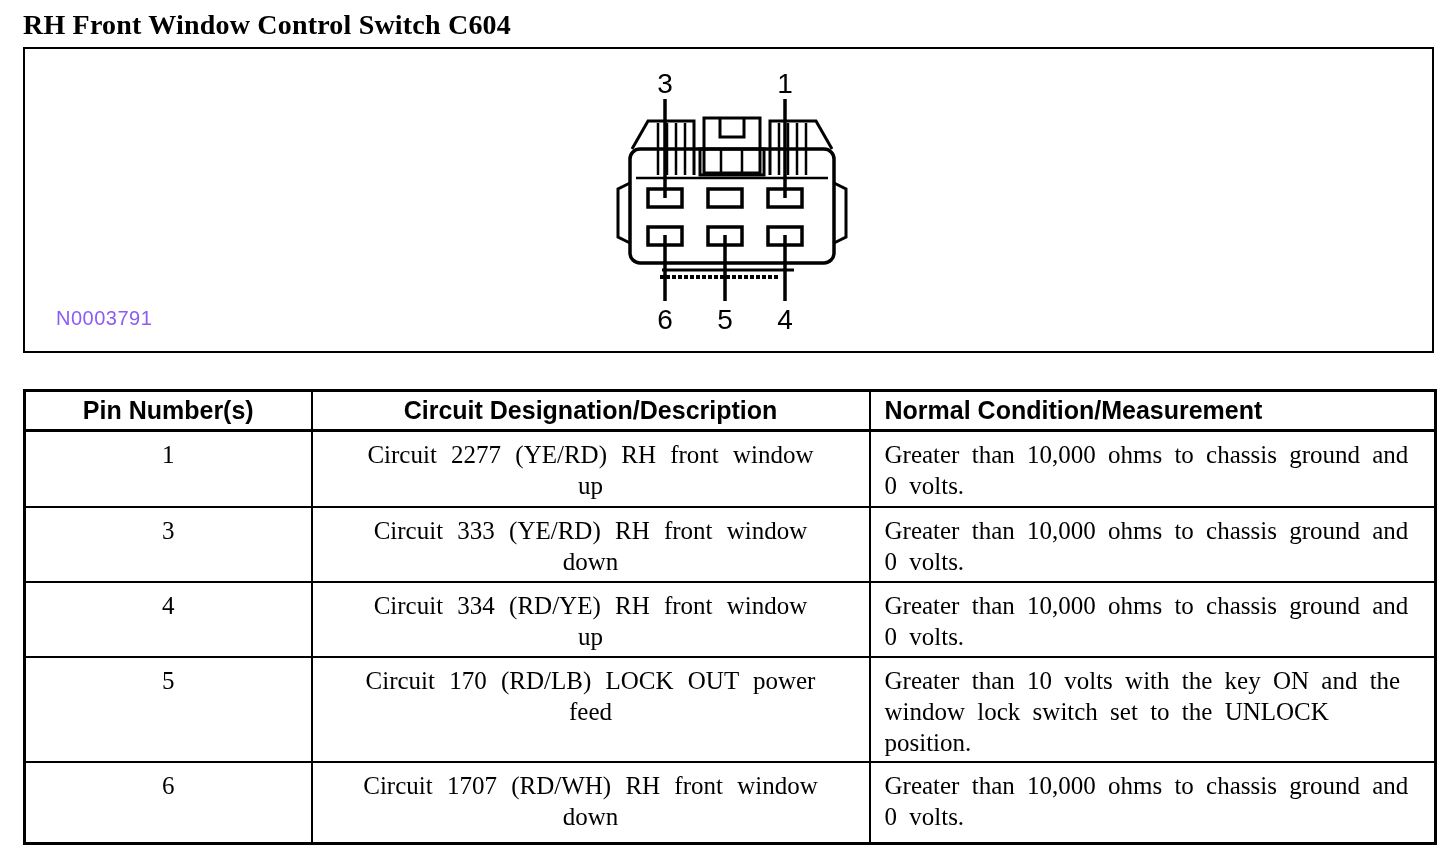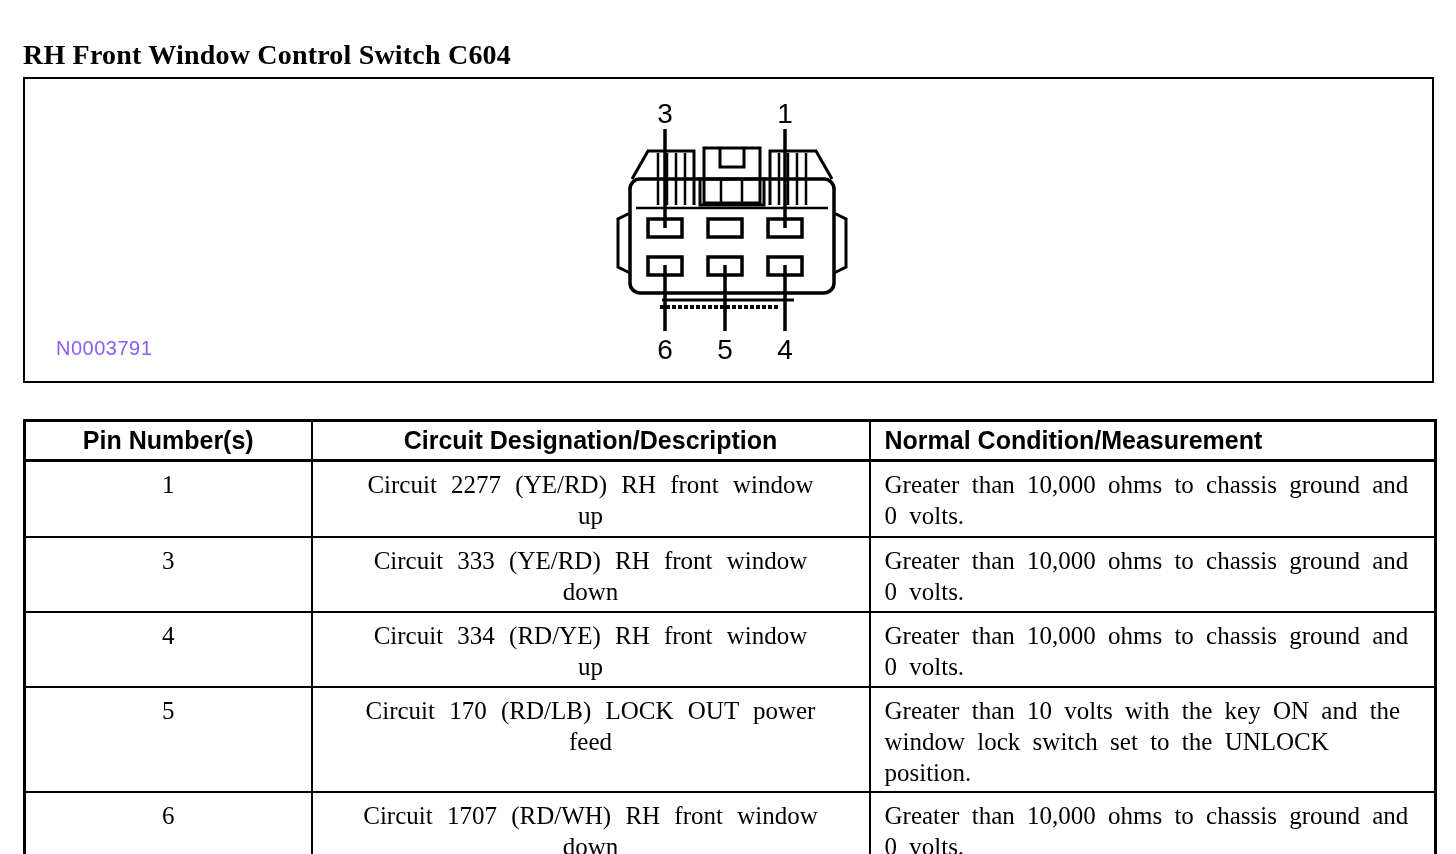--- a/index.html
+++ b/index.html
@@ -11,21 +11,20 @@
   }
   .page { padding: 8px 22px 0 23px; }
 
   .doc-title {
     font-family: "Liberation Serif", serif;
     font-weight: bold;
     font-size: 28px;
     line-height: 34px;
     letter-spacing: 0.2px;
     color: #000;
-    margin-top: 30px;
   }
 
   .figure-box {
     margin-top: 5px;
     width: 1411px;
     height: 306px;
     border: 2px solid #000;
     position: relative;
     background: #fff;
   }

